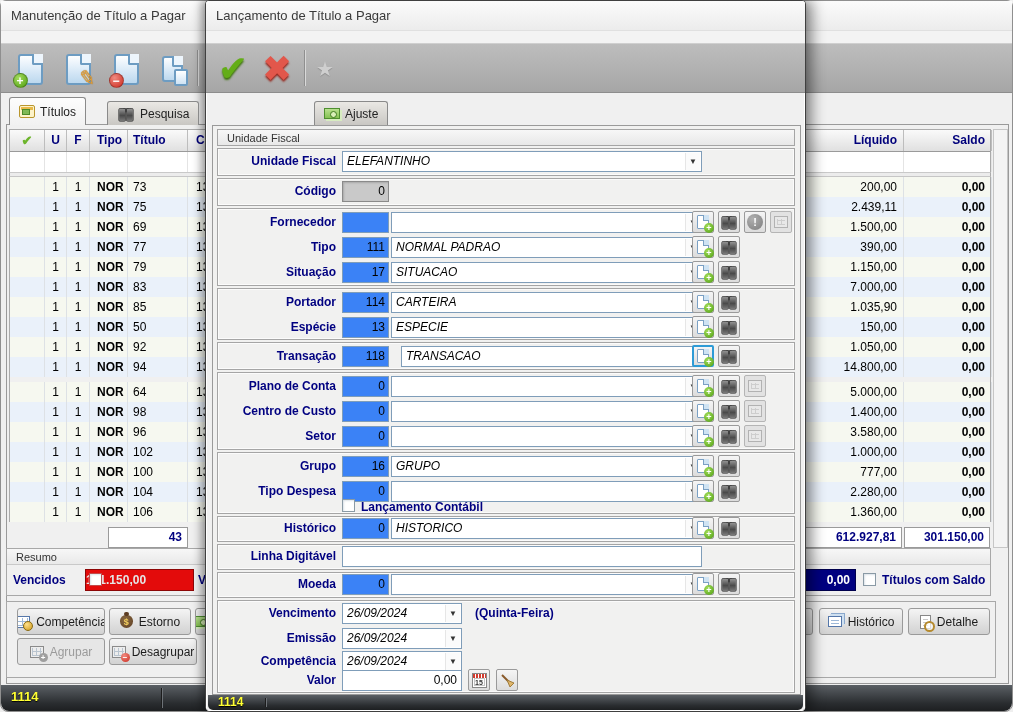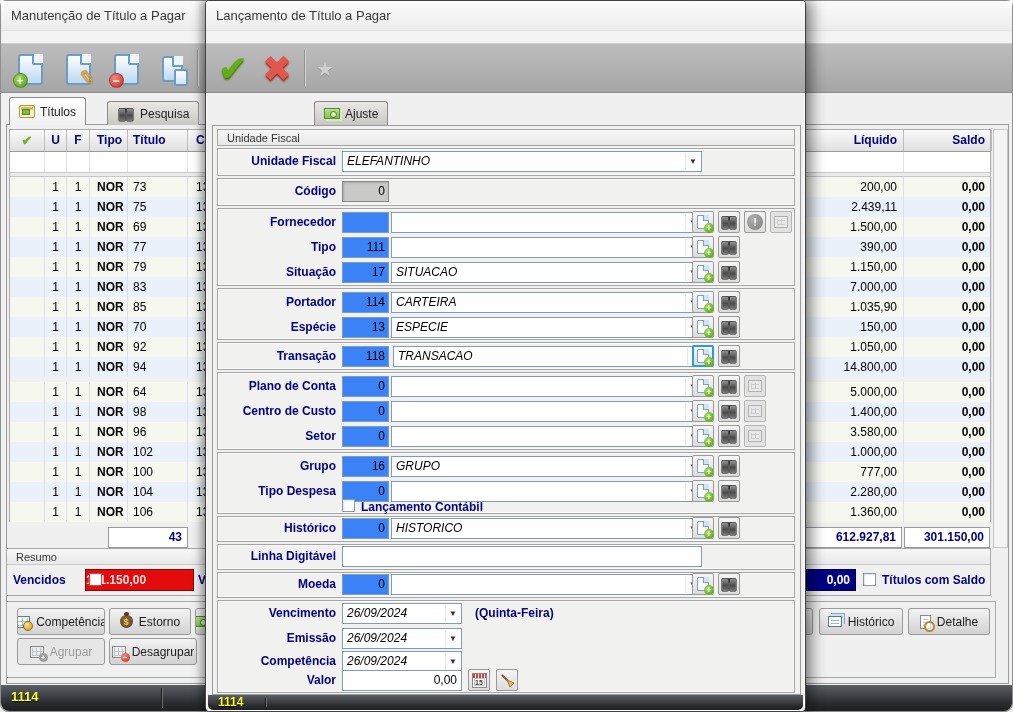--- a/index.html
+++ b/index.html
@@ -262,21 +262,21 @@
           <span class="c cw-f">1</span>
           <span class="c cw-tipo">NOR</span>
           <span class="c cw-tit">85</span>
           <span class="c cw-cod">135</span>
         </div>
           <div class="grow">
           <span class="c cw-sel"></span>
           <span class="c cw-u">1</span>
           <span class="c cw-f">1</span>
           <span class="c cw-tipo">NOR</span>
-          <span class="c cw-tit">70</span>
+          <span class="c cw-tit">50</span>
           <span class="c cw-cod">135</span>
         </div>
           <div class="grow">
           <span class="c cw-sel"></span>
           <span class="c cw-u">1</span>
           <span class="c cw-f">1</span>
           <span class="c cw-tipo">NOR</span>
           <span class="c cw-tit">92</span>
           <span class="c cw-cod">135</span>
         </div>
@@ -562,20 +562,21 @@
         </span>
       <span class="minibtn dis" style="left:553px">
           <span class="dgrid"></span>
         </span>
     </div>
 
     <div class="frow" style="top:236px">
       <span class="flabel">Tipo</span>
       <span class="codein">111</span>
       <span class="combo" style="left:174px;width:311px">
+          <i class="cv">NORMAL PADRAO</i>
           <i class="ar">▼</i>
         </span>
       <span class="minibtn" style="left:475px">
           <span class="pgn"></span>
         </span>
       <span class="minibtn" style="left:501px">
           <span class="bnc small"></span>
         </span>
     </div>
 
@@ -620,21 +621,21 @@
           <span class="pgn"></span>
         </span>
       <span class="minibtn" style="left:501px">
           <span class="bnc small"></span>
         </span>
     </div>
 
     <div class="frow" style="top:345px">
       <span class="flabel">Transação</span>
       <span class="codein">118</span>
-      <span class="combo" style="left:176px;width:311px">
+      <span class="combo" style="left:184px;width:311px">
           <i class="cv">TRANSACAO</i>
           <i class="ar">▼</i>
         </span>
       <span class="minibtn focus" style="left:475px">
           <span class="pgn"></span>
         </span>
       <span class="minibtn" style="left:501px">
           <span class="bnc small"></span>
         </span>
     </div>

